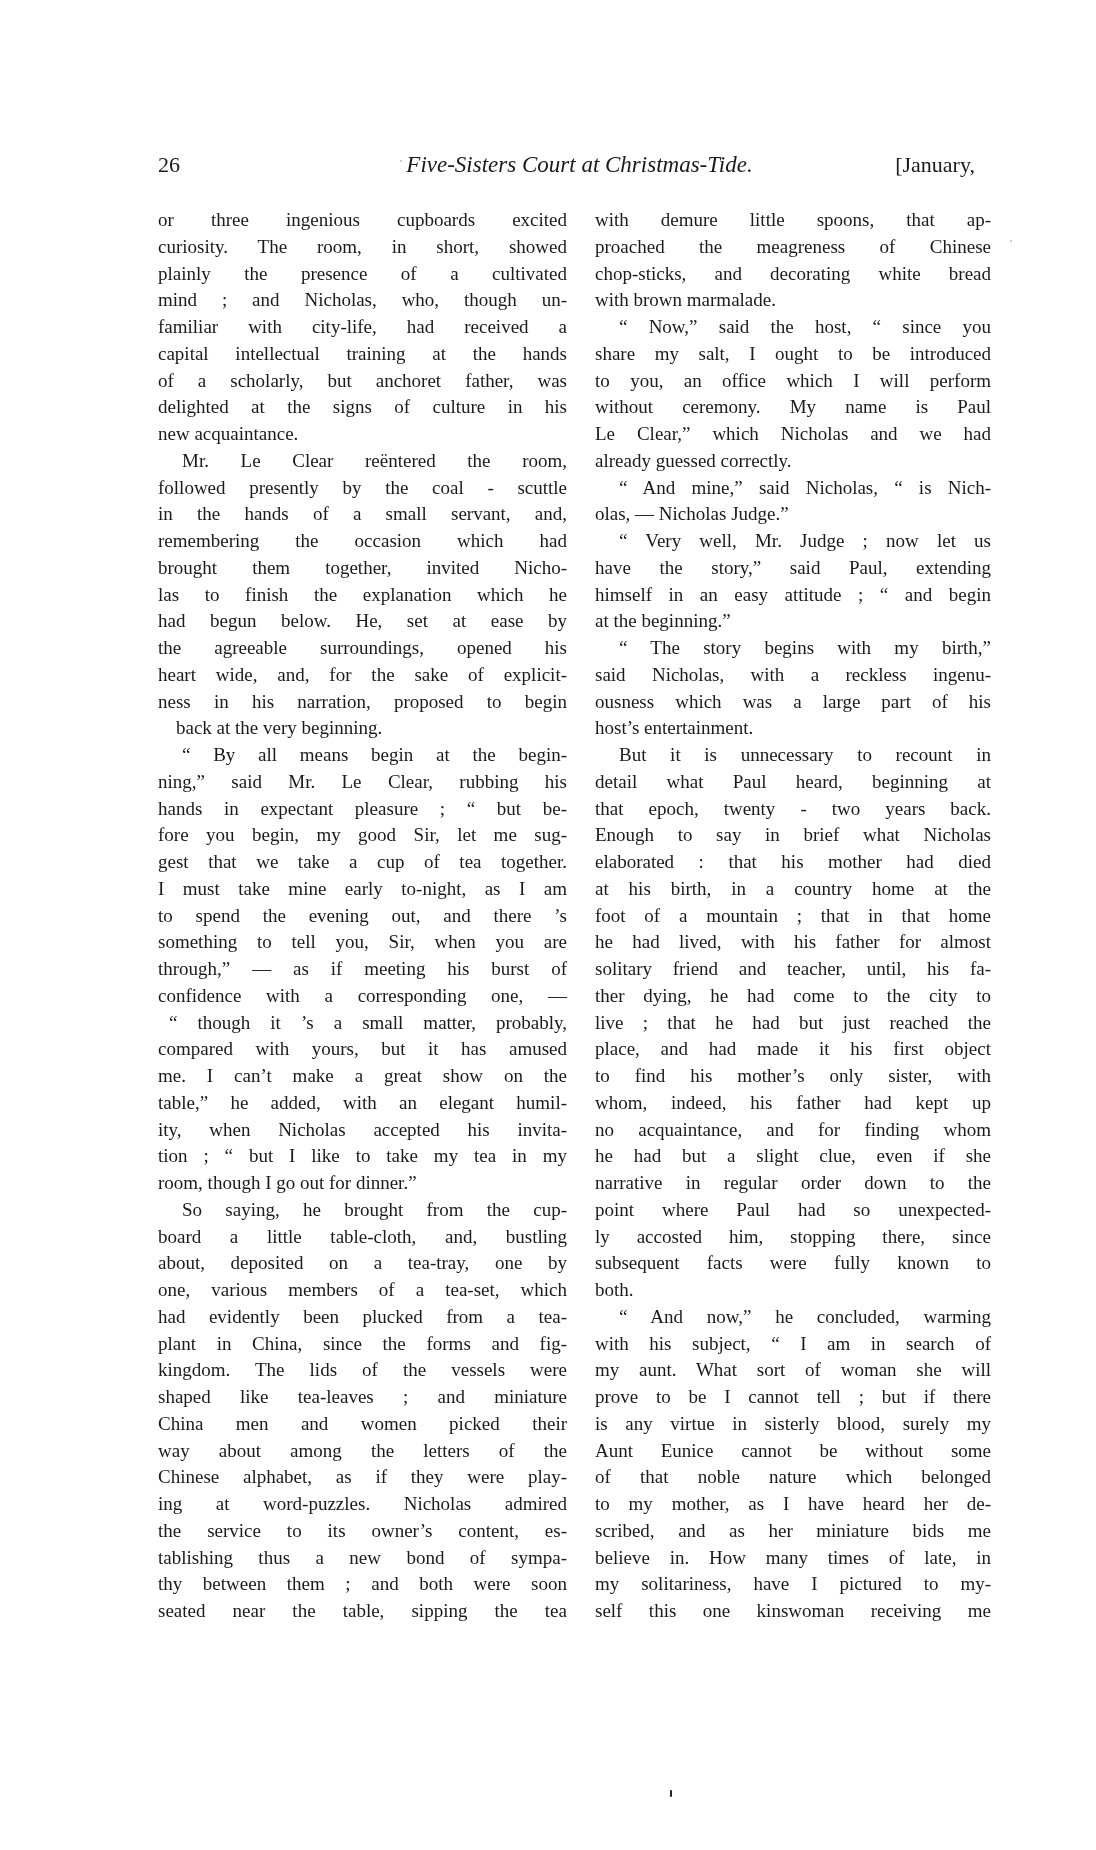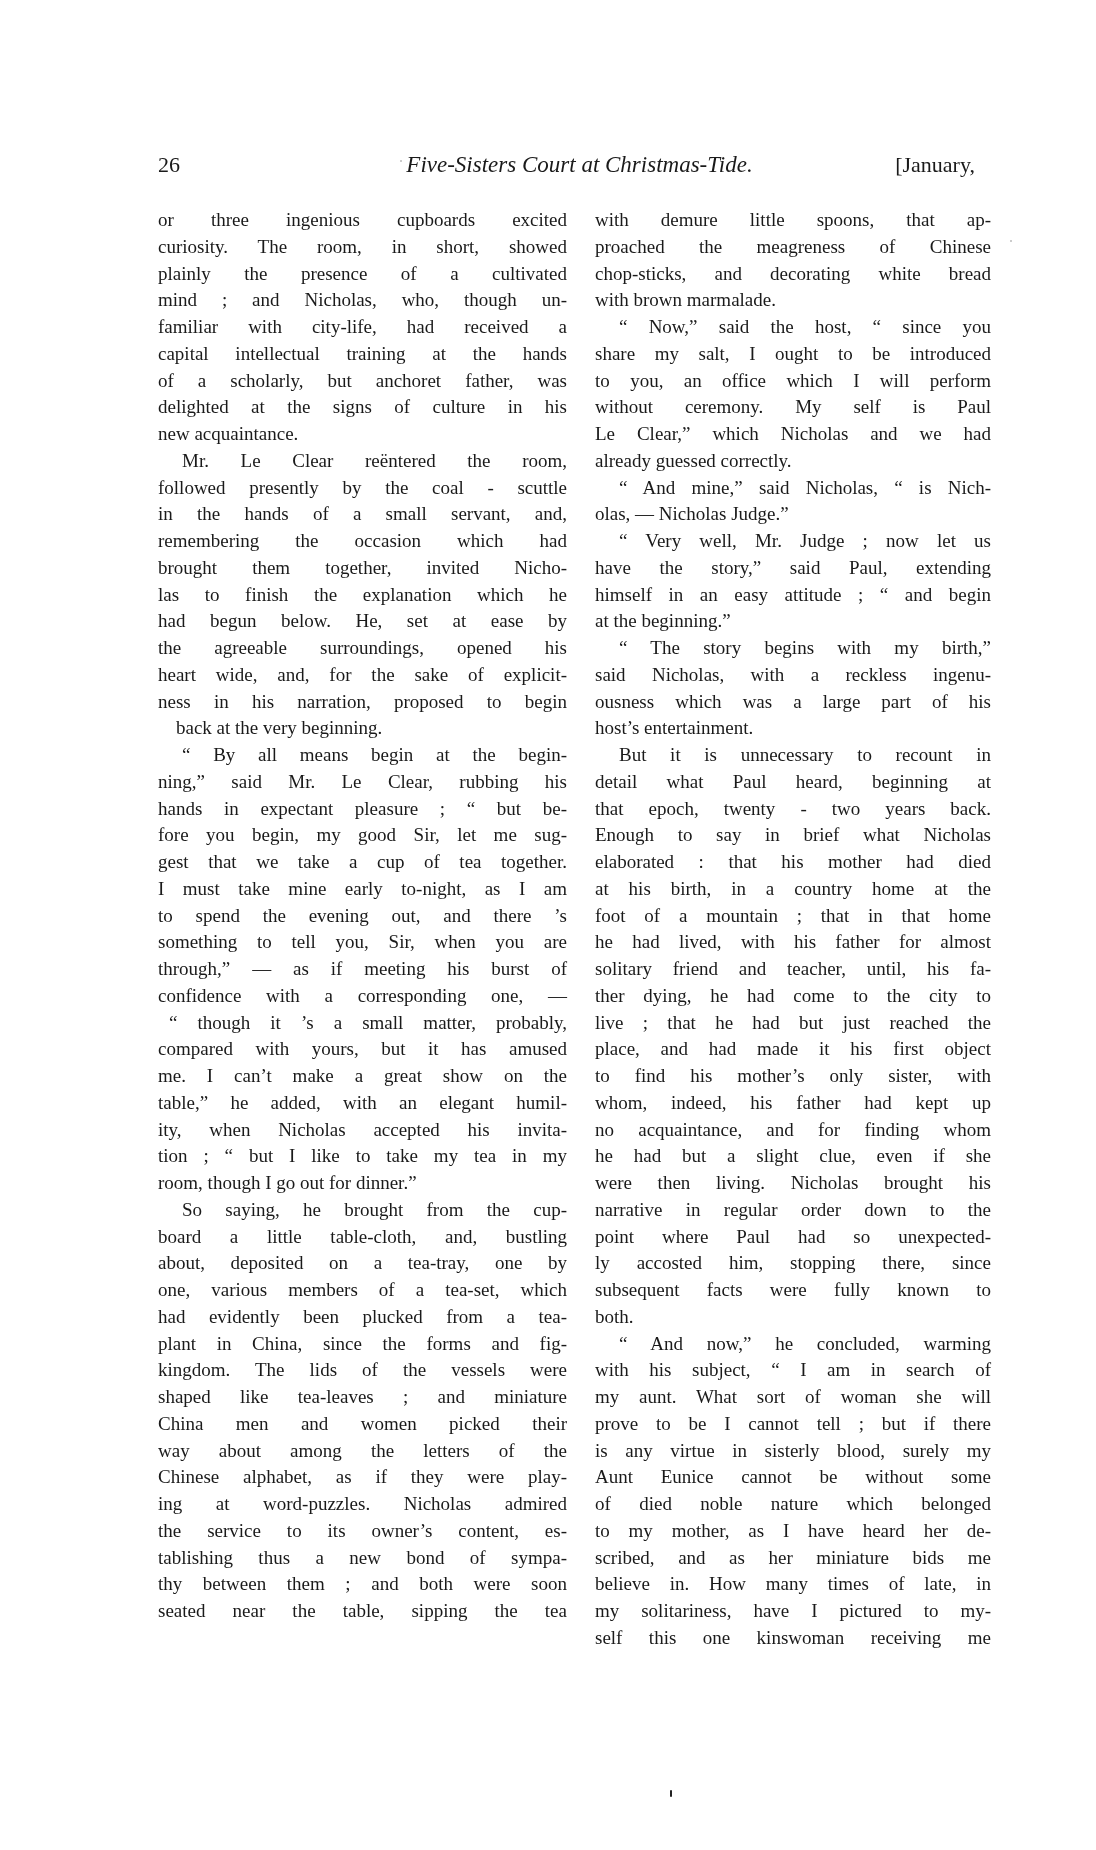--- a/index.html
+++ b/index.html
@@ -87,21 +87,21 @@
     <span class="line"><span style="white-space: nowrap; word-spacing: 0px;">seated near the table, sipping the tea</span></span>
   </div>
 <div class="col col-right" id="col-right">
     <span class="line"><span style="white-space: nowrap; word-spacing: 0px;">with demure little spoons, that ap-</span></span>
     <span class="line"><span style="white-space: nowrap; word-spacing: 0px;">proached the meagreness of Chinese</span></span>
     <span class="line"><span style="white-space: nowrap; word-spacing: 0px;">chop-sticks, and decorating white bread</span></span>
     <span class="line last"><span style="white-space: nowrap;">with brown marmalade.</span></span>
     <span class="line indent"><span style="white-space: nowrap; word-spacing: 0px;">“ Now,” said the host, “ since you</span></span>
     <span class="line"><span style="white-space: nowrap; word-spacing: 0px;">share my salt, I ought to be introduced</span></span>
     <span class="line"><span style="white-space: nowrap; word-spacing: 0px;">to you, an office which I will perform</span></span>
-    <span class="line"><span style="white-space: nowrap; word-spacing: 0px;">without ceremony.  My self is Paul</span></span>
+    <span class="line"><span style="white-space: nowrap; word-spacing: 0px;">without ceremony.  My name is Paul</span></span>
     <span class="line"><span style="white-space: nowrap; word-spacing: 0px;">Le Clear,” which Nicholas and we had</span></span>
     <span class="line last"><span style="white-space: nowrap;">already guessed correctly.</span></span>
     <span class="line indent"><span style="white-space: nowrap; word-spacing: 0px;">“ And mine,” said Nicholas, “ is Nich-</span></span>
     <span class="line last"><span style="white-space: nowrap;">olas, — Nicholas Judge.”</span></span>
     <span class="line indent"><span style="white-space: nowrap; word-spacing: 0px;">“ Very well, Mr. Judge ; now let us</span></span>
     <span class="line"><span style="white-space: nowrap; word-spacing: 0px;">have the story,” said Paul, extending</span></span>
     <span class="line"><span style="white-space: nowrap; word-spacing: 0px;">himself in an easy attitude ; “ and begin</span></span>
     <span class="line last"><span style="white-space: nowrap;">at the beginning.”</span></span>
     <span class="line indent"><span style="white-space: nowrap; word-spacing: 0px;">“ The story begins with my birth,”</span></span>
     <span class="line"><span style="white-space: nowrap; word-spacing: 0px;">said Nicholas, with a reckless ingenu-</span></span>
@@ -116,33 +116,32 @@
     <span class="line"><span style="white-space: nowrap; word-spacing: 0px;">foot of a mountain ; that in that home</span></span>
     <span class="line"><span style="white-space: nowrap; word-spacing: 0px;">he had lived, with his father for almost</span></span>
     <span class="line"><span style="white-space: nowrap; word-spacing: 0px;">solitary friend and teacher, until, his fa-</span></span>
     <span class="line"><span style="white-space: nowrap; word-spacing: 0px;">ther dying, he had come to the city to</span></span>
     <span class="line"><span style="white-space: nowrap; word-spacing: 0px;">live ; that he had but just reached the</span></span>
     <span class="line"><span style="white-space: nowrap; word-spacing: 0px;">place, and had made it his first object</span></span>
     <span class="line"><span style="white-space: nowrap; word-spacing: 0px;">to find his mother’s only sister, with</span></span>
     <span class="line"><span style="white-space: nowrap; word-spacing: 0px;">whom, indeed, his father had kept up</span></span>
     <span class="line"><span style="white-space: nowrap; word-spacing: 0px;">no acquaintance, and for finding whom</span></span>
     <span class="line"><span style="white-space: nowrap; word-spacing: 0px;">he had but a slight clue, even if she</span></span>
-    <span class="line"><span style="white-space: nowrap; word-spacing: 0px;">were then living.  Nicholas brought his</span></span>
     <span class="line"><span style="white-space: nowrap; word-spacing: 0px;">narrative in regular order down to the</span></span>
     <span class="line"><span style="white-space: nowrap; word-spacing: 0px;">point where Paul had so unexpected-</span></span>
     <span class="line"><span style="white-space: nowrap; word-spacing: 0px;">ly accosted him, stopping there, since</span></span>
     <span class="line"><span style="white-space: nowrap; word-spacing: 0px;">subsequent facts were fully known to</span></span>
     <span class="line last"><span style="white-space: nowrap;">both.</span></span>
     <span class="line indent"><span style="white-space: nowrap; word-spacing: 0px;">“ And now,” he concluded, warming</span></span>
     <span class="line"><span style="white-space: nowrap; word-spacing: 0px;">with his subject, “ I am in search of</span></span>
     <span class="line"><span style="white-space: nowrap; word-spacing: 0px;">my aunt.  What sort of woman she will</span></span>
     <span class="line"><span style="white-space: nowrap; word-spacing: 0px;">prove to be I cannot tell ; but if there</span></span>
     <span class="line"><span style="white-space: nowrap; word-spacing: 0px;">is any virtue in sisterly blood, surely my</span></span>
     <span class="line"><span style="white-space: nowrap; word-spacing: 0px;">Aunt Eunice cannot be without some</span></span>
-    <span class="line"><span style="white-space: nowrap; word-spacing: 0px;">of died noble nature which belonged</span></span>
+    <span class="line"><span style="white-space: nowrap; word-spacing: 0px;">of that noble nature which belonged</span></span>
     <span class="line"><span style="white-space: nowrap; word-spacing: 0px;">to my mother, as I have heard her de-</span></span>
     <span class="line"><span style="white-space: nowrap; word-spacing: 0px;">scribed, and as her miniature bids me</span></span>
     <span class="line"><span style="white-space: nowrap; word-spacing: 0px;">believe in.  How many times of late, in</span></span>
     <span class="line"><span style="white-space: nowrap; word-spacing: 0px;">my solitariness, have I pictured to my-</span></span>
     <span class="line"><span style="white-space: nowrap; word-spacing: 0px;">self this one kinswoman receiving me</span></span>
   </div>
 
 <div class="mark"></div>
 <div class="speck" style="left:400px; top:160px;"></div>
 <div class="speck" style="left:1010px; top:240px;"></div>

